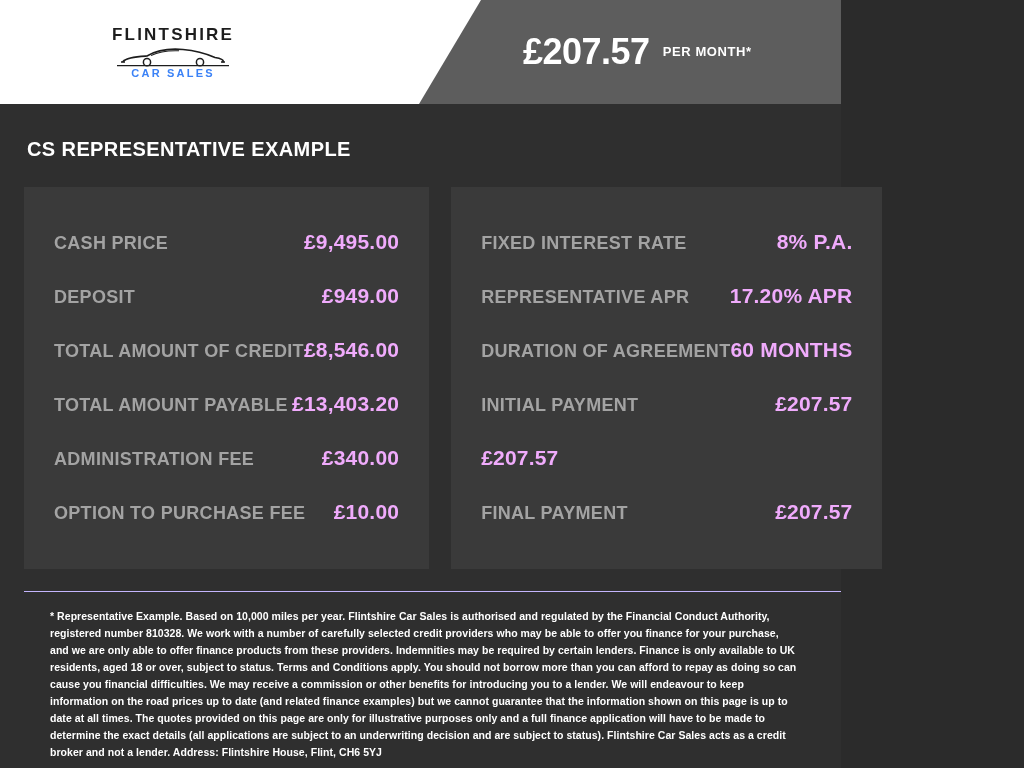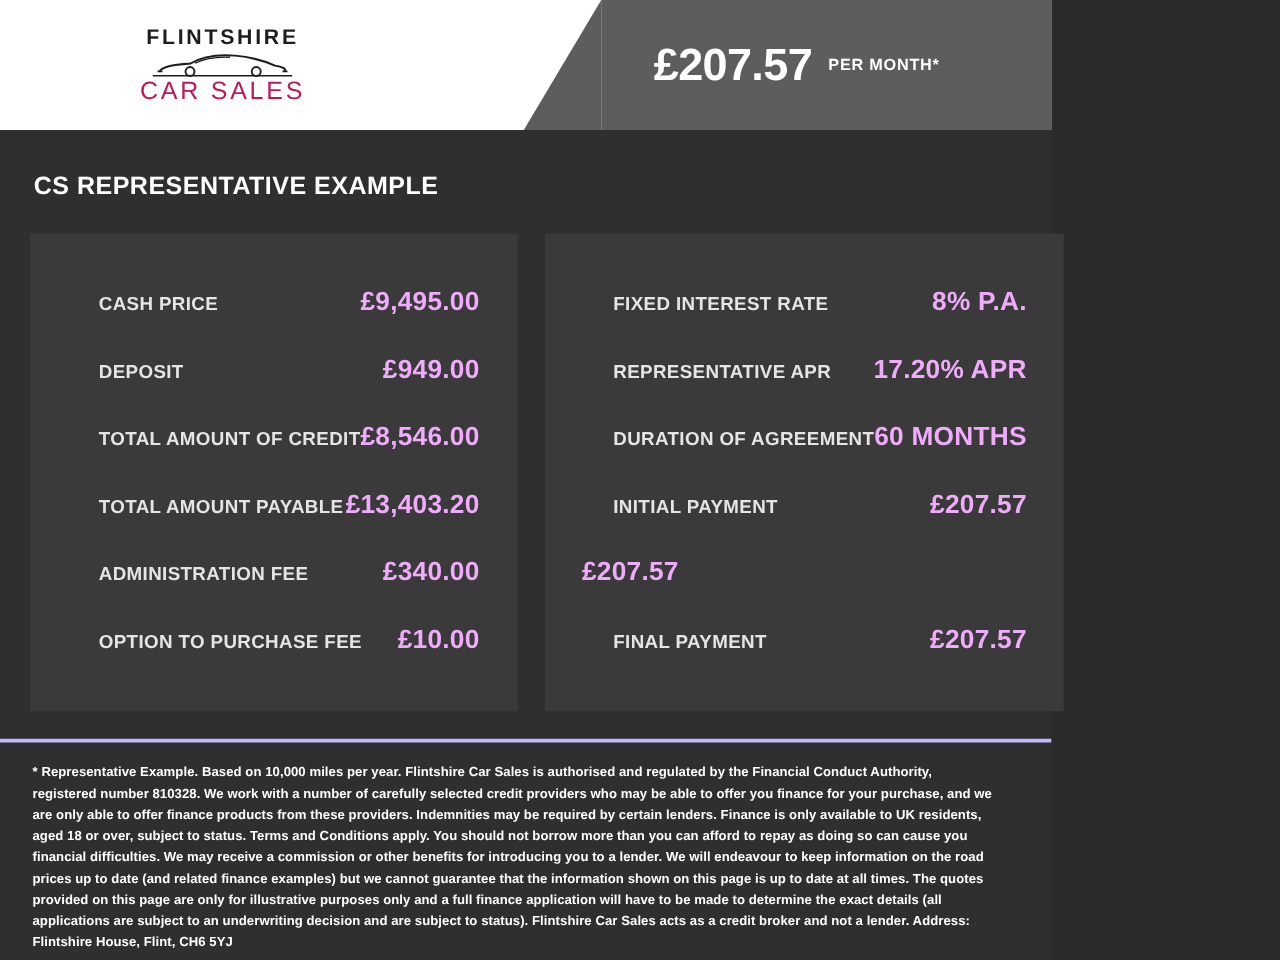--- a/index.html
+++ b/index.html
@@ -33,24 +33,24 @@
     letter-spacing: 2.2px;
     color: #1d1d1d;
   }
   .logo-car {
     width: 112px; height: 22px;
     position: relative;
     margin: 2px 0 1px 0;
   }
   .logo-car svg { display:block; }
   .logo-bottom {
-    font-size: 20px;
-    font-weight: normal;
+    font-size: 11px;
+    font-weight: bold;
     letter-spacing: 2.2px;
-    color: #be185d;
+    color: #3b82f6;
   }
 
   .price-panel {
     position: absolute;
     top: 0; right: 0;
     height: 104px;
     width: 360px;
     background: #5d5d5d;
     display: flex;
     align-items: center;
@@ -101,41 +101,41 @@
     padding: 28px 30px 30px 30px;
     min-height: 366px;
   }
   .row {
     display: flex;
     align-items: baseline;
     justify-content: space-between;
     padding: 15px 0;
   }
   .row-label {
-    color: #e5e5e5;
-    font-size: 15px;
+    color: #a3a3a3;
+    font-size: 18px;
     font-weight: bold;
     letter-spacing: 0.3px;
     white-space: nowrap;
-    margin-left: 25px;
   }
   .row-value {
     color: #f0abfc;
     font-size: 21px;
     font-weight: bold;
     letter-spacing: 0.2px;
     white-space: nowrap;
     text-align: right;
   }
 
   
   .footer {
     margin-top: 22px;
-    border-top: 3px solid #c4b5fd;
+    border-top: 1px solid #c4b5fd;
     padding: 16px 42px 0 26px;
+    margin-left: 24px;
   }
   .footer p {
     color: #ffffff;
     font-size: 10.5px;
     font-weight: bold;
     line-height: 1.62;
     letter-spacing: 0.05px;
   }
 </style>
 </head>

